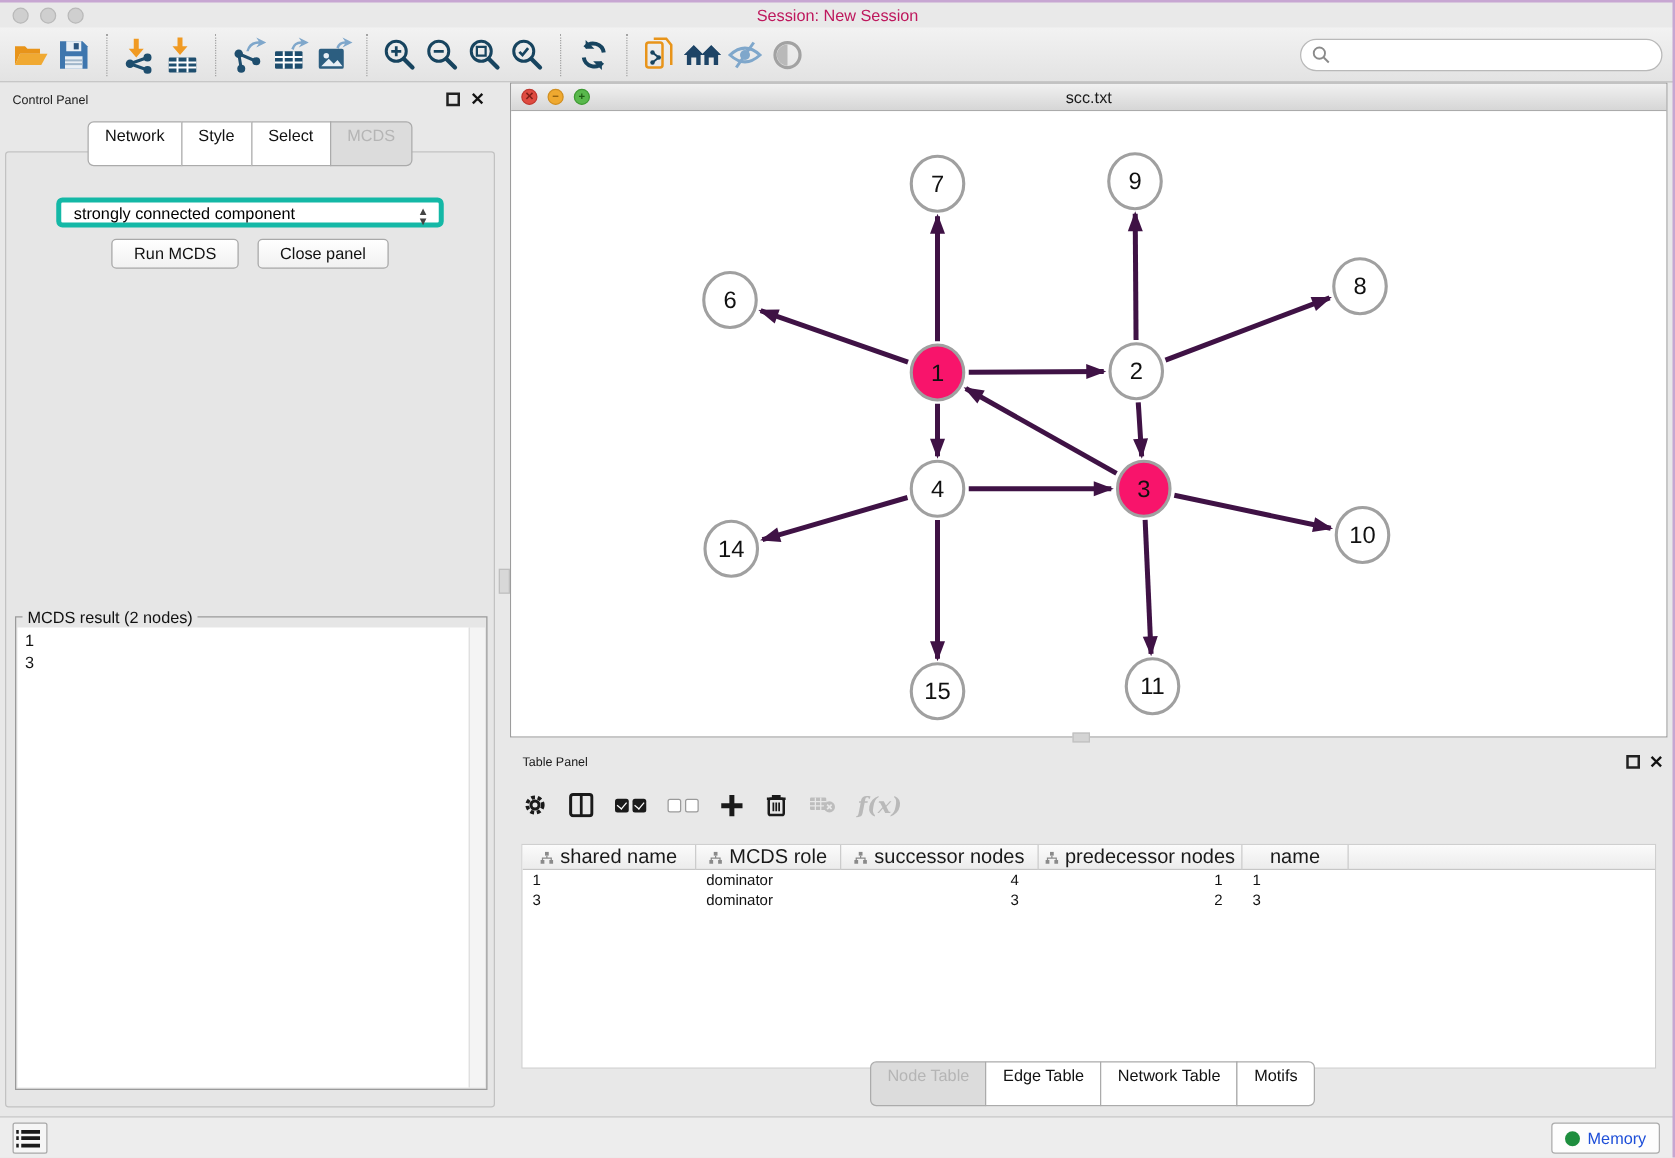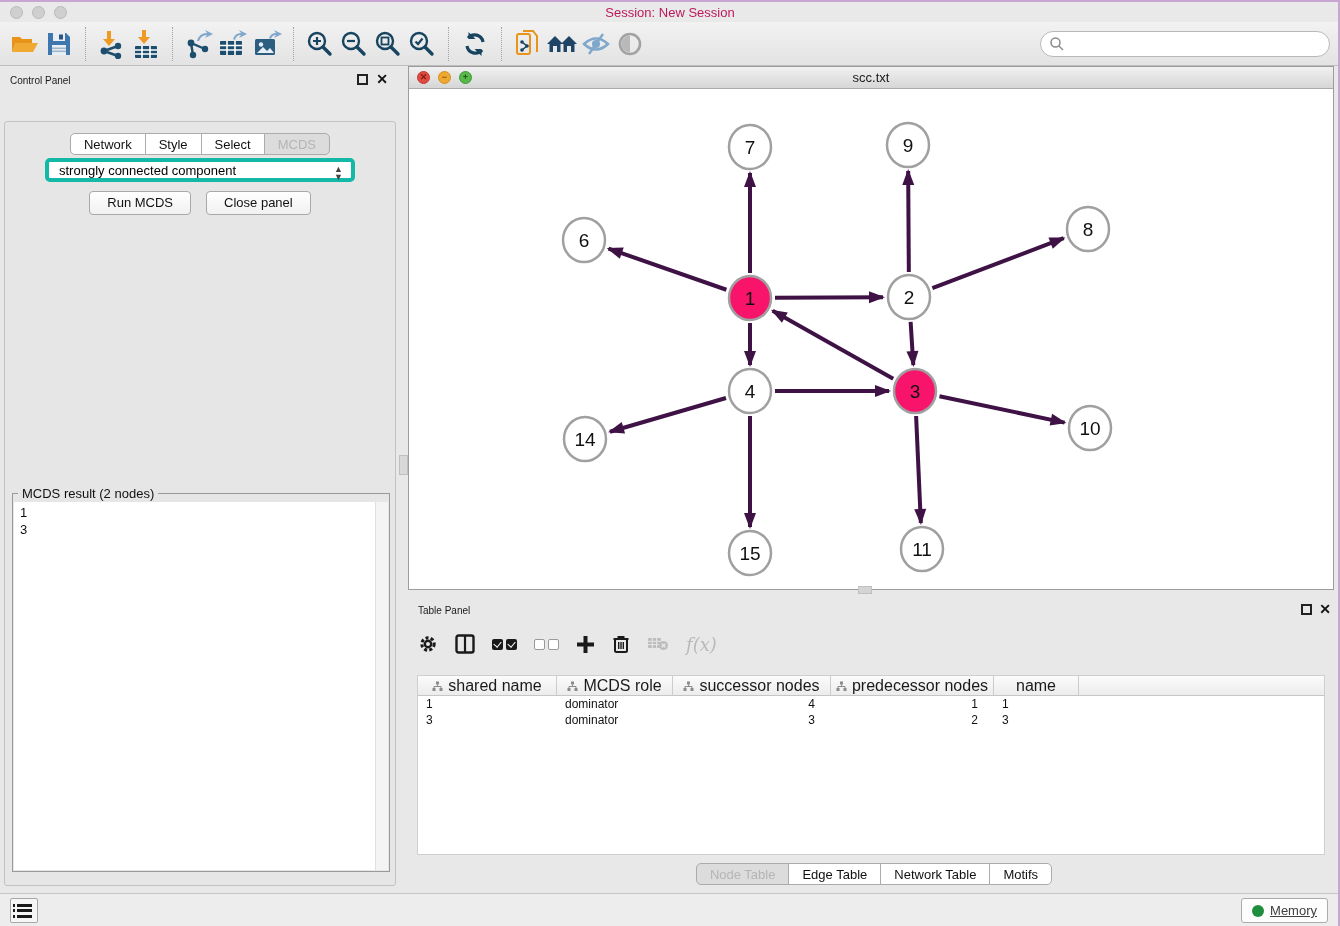--- a/index.html
+++ b/index.html
@@ -31,21 +31,21 @@
   
   .control-panel { position:absolute; left:0; top:66px; width:400px; height:827px; background:#E8E8E8; }
   .panel-titlerow { position:absolute; top:0; left:0; right:0; height:28px; }
   .panel-title { position:absolute; left:10px; top:9px; font-size:10px; color:#1A1A1A; }
   .win-float { position:absolute; width:11px; height:11px; border:2px solid #222; top:8px; cursor:pointer;}
   .win-close { position:absolute; top:6px; font-size:14px; font-weight:bold; color:#111; cursor:pointer; line-height:14px;}
   .cp-float { right:32px; } .cp-close { right:12px; }
 
   .tab-row { position:absolute; display:flex; justify-content:center; left:0; right:0; }
   .cp-tabs { top:31px; }
-  .tab { font-size:13px; padding:3px 13px 2px; background:#fff; border:1px solid #ABABAB; margin-left:-1px; cursor:pointer; color:#111; white-space:nowrap;margin-top:36px;}
+  .tab { font-size:13px; padding:3px 13px 16px; background:#fff; border:1px solid #ABABAB; margin-left:-1px; cursor:pointer; color:#111; white-space:nowrap;}
   .tab:first-child { border-radius:5px 0 0 5px; margin-left:0;}
   .tab:last-child { border-radius:0 5px 5px 0;}
   .tab.selected { background:#DCDCDC; color:#B5B5B5; }
 
   .cp-box { position:absolute; left:4px; right:4px; top:55px; bottom:7px;
     background:#E6E6E6; border:1px solid #C2C2C2; border-radius:3px; }
   .opt-label { position:absolute; top:71px; left:0; right:0; text-align:center; font-size:13px; color:#111; }
   .dropdown { position:absolute; left:45px; width:310px; top:92px; height:24px; background:#fff;
     border:4px solid #14b8a6; border-radius:5px; font-size:13px; display:flex; align-items:center;
     padding-left:10px; cursor:pointer;}
@@ -77,21 +77,21 @@
     display:flex; align-items:center; justify-content:center; cursor:pointer; line-height:13px;}
   .light.red { background:#DF4B40; border:1px solid #C03830; color:#7E1D16;}
   .light.yellow { background:#EFA930; border:1px solid #D18F21; color:#8A5B0B;}
   .light.green { background:#59B84C; border:1px solid #3E9A33; color:#1D5C14;}
   .net-title { position:absolute; left:0; right:0; top:3px; text-align:center; font-size:13px; color:#1A1A1A;}
   .net-canvas { position:absolute; left:0; right:0; top:22px; bottom:0; background:#fff; overflow:hidden;}
 
   
   .table-panel { position:absolute; left:408px; top:596px; width:932px; height:297px; background:#E8E8E8;}
   .tp-float { right:28px; } .tp-close { right:9px; }
-  .tp-toolbar { position:absolute; top:26px; left:10px; height:44px; display:flex; align-items:center; gap:17px;}
+  .tp-toolbar { position:absolute; top:26px; left:10px; height:44px; display:flex; align-items:center; gap:17px;font-weight:bold;}
   .tp-icon { display:flex; align-items:center; justify-content:center; cursor:pointer; }
   .fx { font-family:"DejaVu Serif", serif; font-style:italic; font-size:18px; color:#B9B9B9;}
   .cb { width:11px; height:11px; display:inline-block; }
   .cb.checked { background:#1A1A1A; border-radius:2px; position:relative;}
   .cb.checked::after { content:""; position:absolute; left:2.5px; top:1px; width:4px; height:6px;
     border:solid #fff; border-width:0 1.8px 1.8px 0; transform:rotate(40deg);}
   .cb.empty { border:1.6px solid #9A9A9A; background:#fff; border-radius:2px;}
   .cb + .cb { margin-left:3px; }
 
   .data-table { position:absolute; left:9px; right:15px; top:79px; height:180px; background:#fff;
@@ -110,21 +110,21 @@
   
   .statusbar { position:absolute; left:0; top:893px; right:0; height:33px; background:#EDEDED;
     border-top:1px solid #C6C6C6;}
   .list-btn { position:absolute; left:10px; top:4px; width:28px; height:25px; background:#F6F6F6;
     border:1px solid #A8A8A8; border-radius:2px; display:flex; flex-direction:column;
     align-items:center; justify-content:center; gap:2.5px; cursor:pointer;}
   .list-btn i { display:block; width:15px; height:3px; background:#1A1A1A; position:relative;}
   .list-btn i::before { content:""; position:absolute; left:-4px; top:0; width:2.6px; height:3px; background:#1A1A1A;}
   .memory-btn { position:absolute; right:12px; top:4px; height:25px; background:#FDFDFD;
     border:1px solid #ABABAB; border-radius:3px; display:flex; align-items:center; gap:6px;
-    padding:0 10px; font-size:13px; color:#404040; cursor:pointer;text-decoration:underline;}
+    padding:0 10px; font-size:13px; color:#1d4ed8; cursor:pointer;}
   .mem-dot { width:12px; height:12px; border-radius:50%; background:#1E8E3E; }
 </style>
 </head>
 <body>
 
 <div class="edge-top"></div>
 <div class="edge-right"></div>
 
 <div class="titlebar">
   <div class="tl-dots">

